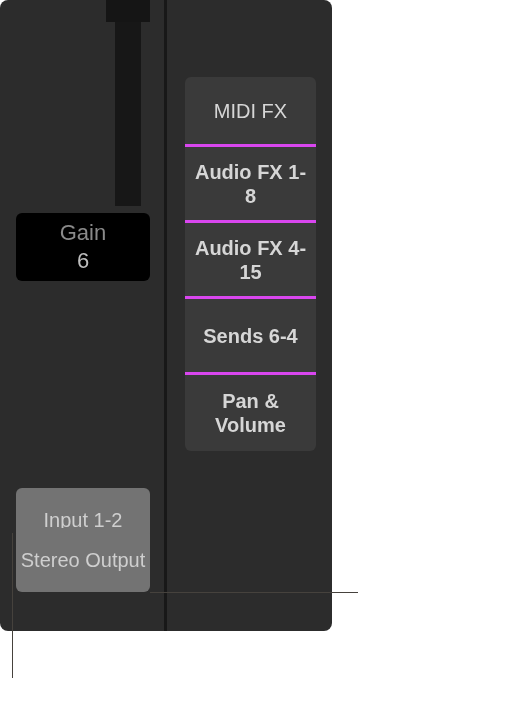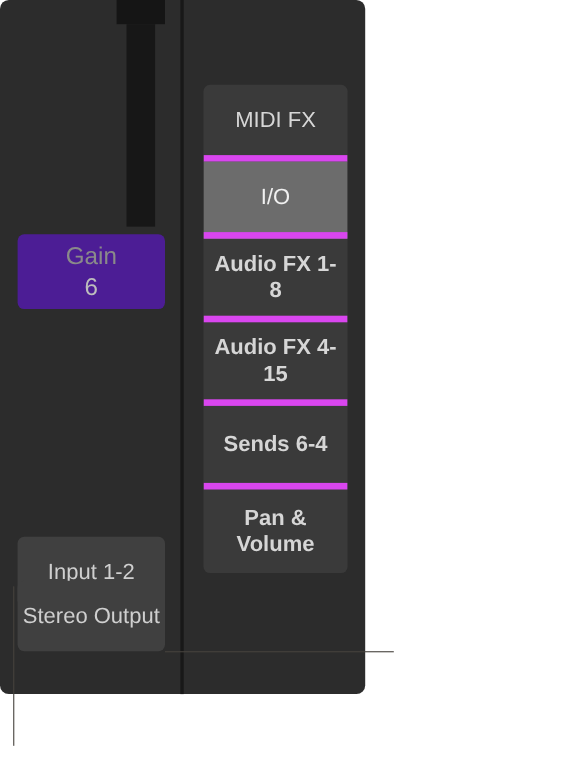--- a/index.html
+++ b/index.html
@@ -49,42 +49,42 @@
       width: 26px;
       height: 184px;
       background: #171717;
     }
     .gain-box {
       position: absolute;
       left: 16px;
       top: 213px;
       width: 134px;
       height: 68px;
-      background: #4c1d95;
+      background: #000000;
       border-radius: 6px;
       display: flex;
       flex-direction: column;
       align-items: center;
       justify-content: center;
       color: #9c9c9c;
     }
     .gain-label {
       font-size: 22px;
       color: #8a8a8a;
     }
     .gain-value {
       font-size: 22px;
       color: #bdbdbd;
       margin-top: 2px;
     }
     .slot {
       position: absolute;
       left: 16px;
       width: 134px;
-      background: #404040;
+      background: #737373;
       border-radius: 6px;
       display: flex;
       align-items: center;
       justify-content: center;
       color: #cfcfcf;
       font-size: 20px;
     }
     .input-slot {
       top: 488px;
       height: 64px;
@@ -111,21 +111,21 @@
       overflow: hidden;
     }
     .menu-item {
       display: flex;
       align-items: center;
       justify-content: center;
       text-align: center;
       color: #d6d6d6;
       font-size: 20px;
       line-height: 1.2;
-      border-bottom: 6px solid #d946ef;
+      border-bottom: 3px solid #d946ef;
       padding: 0 6px;
       box-sizing: border-box;
     }
     .menu-item:last-child {
       border-bottom: none;
     }
     .mi-single {
       height: 70px;
     }
     .mi-double {
@@ -169,21 +169,20 @@
     <div class="slot input-slot">
       <span>Input 1-2</span>
     </div>
     <div class="slot output-slot">
       <span>Stereo Output</span>
     </div>
   </div>
   <div class="divider"></div>
   <div class="menu" id="menu-root">
       <div class="menu-item mi-single">MIDI FX</div>
-      <div class="menu-item mi-single mi-selected">I/O</div>
       <div class="menu-item mi-double">Audio FX 1-8</div>
       <div class="menu-item mi-double">Audio FX 4-15</div>
       <div class="menu-item mi-double">Sends 6-4</div>
       <div class="menu-item mi-double">Pan &amp; Volume</div>
     </div>
 </div>
 
 <div class="callout-line-1"></div>
 <div class="callout-line-2"></div>
 

